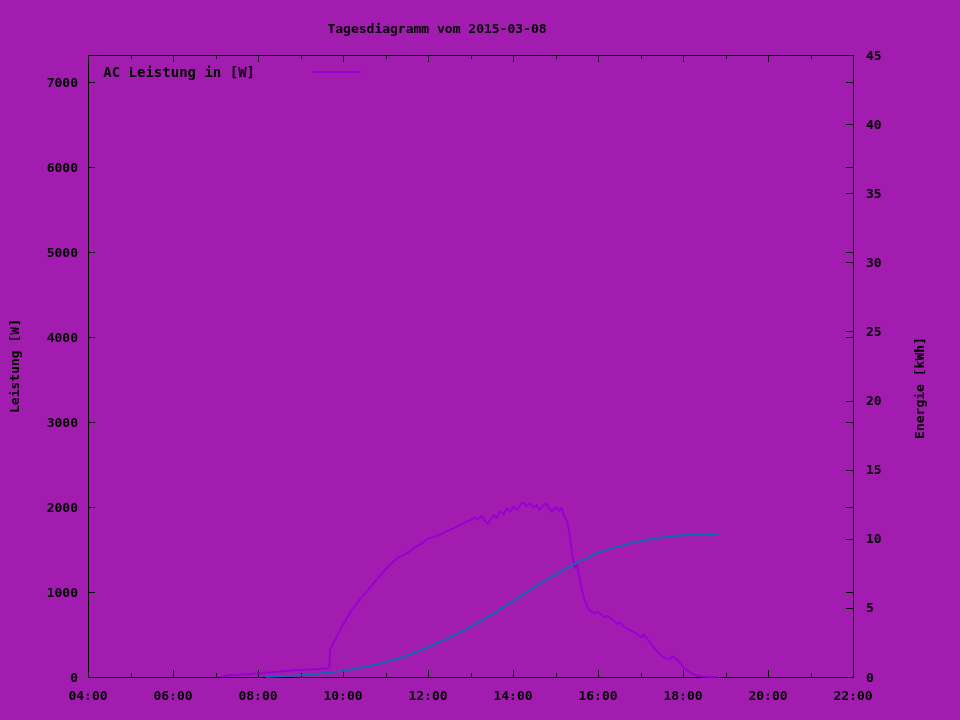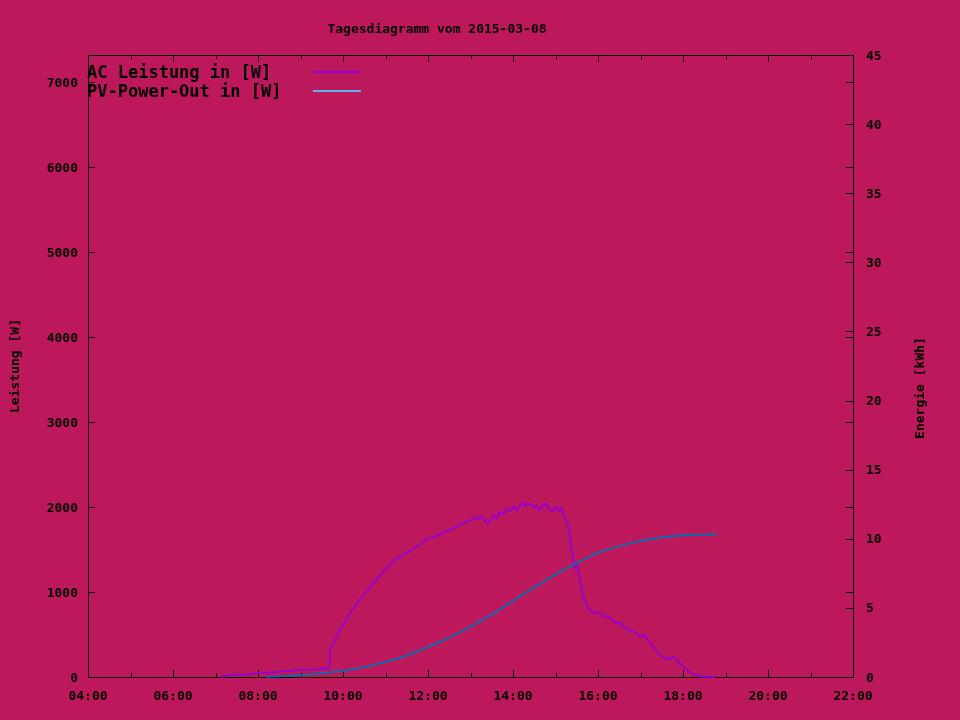--- a/index.html
+++ b/index.html
@@ -1,35 +1,35 @@
 <!DOCTYPE html>
 <html><head>
 <meta charset="utf-8">
 <style>
   html,body{margin:0;padding:0;background:#fff;}
   .stage{
-    position:relative;width:960px;height:720px;background:#be185d;
+    position:relative;width:960px;height:720px;background:#a21caf;
     font-family:"DejaVu Sans Mono","Liberation Mono",monospace;
     font-weight:bold;color:#000;overflow:hidden;
   }
   .chart-title{
     position:absolute;top:21px;left:437px;transform:translateX(-50%);
     font-size:13px;white-space:nowrap;
   }
   .y-axis-label{
     position:absolute;white-space:nowrap;font-size:13px;
     transform:translate(-50%,-50%) rotate(-90deg);
   }
   .y-axis-label.left{left:14px;top:366px;}
   .y-axis-label.right{left:919px;top:388px;}
   .legend{position:absolute;left:87px;top:62px;}
   .legend-row{display:flex;align-items:center;height:19px;}
   .legend-label{
-    display:inline-block;width:168px;
-    font-size:17px;white-space:nowrap;
+    display:inline-block;width:168px;text-align:right;
+    font-size:14px;white-space:nowrap;
   }
   .legend-swatch{
     display:inline-block;width:48px;height:0;
     border-top:2px solid #000;margin-left:58px;
   }
   svg text{
     font-family:"DejaVu Sans Mono","Liberation Mono",monospace;
     font-weight:bold;font-size:13px;fill:#000;
   }
 </style>
@@ -37,24 +37,20 @@
 <body>
 
 <div class="stage">
   <div class="chart-title">Tagesdiagramm vom 2015-03-08</div>
   <div class="y-axis-label left">Leistung [W]</div>
   <div class="y-axis-label right">Energie [kWh]</div>
   <div class="legend" id="legend">
       <div class="legend-row">
         <span class="legend-label">AC Leistung in [W]</span>
         <span class="legend-swatch" style="border-top-color: rgb(148, 0, 211);"></span>
-      </div>
-      <div class="legend-row">
-        <span class="legend-label">PV-Power-Out in [W]</span>
-        <span class="legend-swatch" style="border-top-color: rgb(86, 180, 233);"></span>
       </div>
     </div>
   <svg id="plot" width="960" height="720">
       <rect x="88.5" y="55.5" width="765" height="622" fill="none" stroke="#000" stroke-width="1"></rect>
       <line x1="88.5" y1="677" x2="88.5" y2="670" stroke="#000" stroke-width="1"></line>
       <line x1="88.5" y1="55" x2="88.5" y2="62" stroke="#000" stroke-width="1"></line>
       <text x="88" y="700" text-anchor="middle">04:00</text>
       <line x1="173.5" y1="677" x2="173.5" y2="670" stroke="#000" stroke-width="1"></line>
       <line x1="173.5" y1="55" x2="173.5" y2="62" stroke="#000" stroke-width="1"></line>
       <text x="173" y="700" text-anchor="middle">06:00</text>

